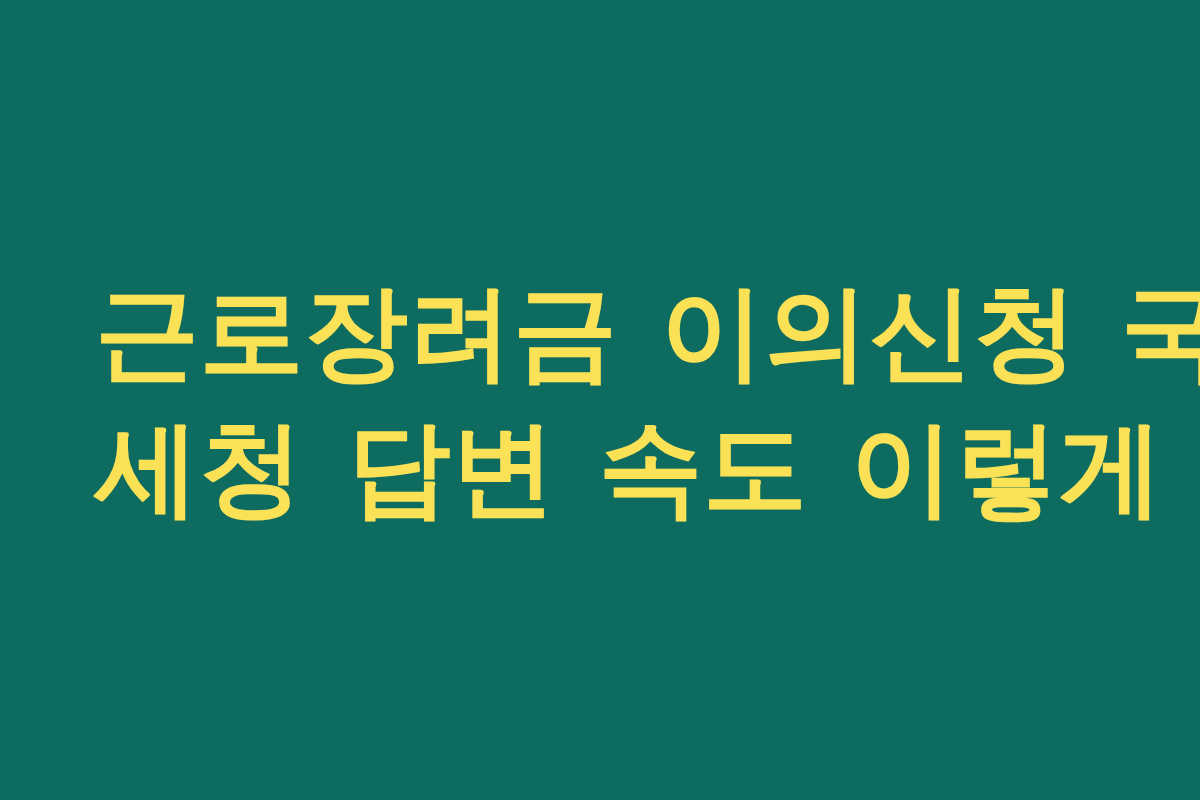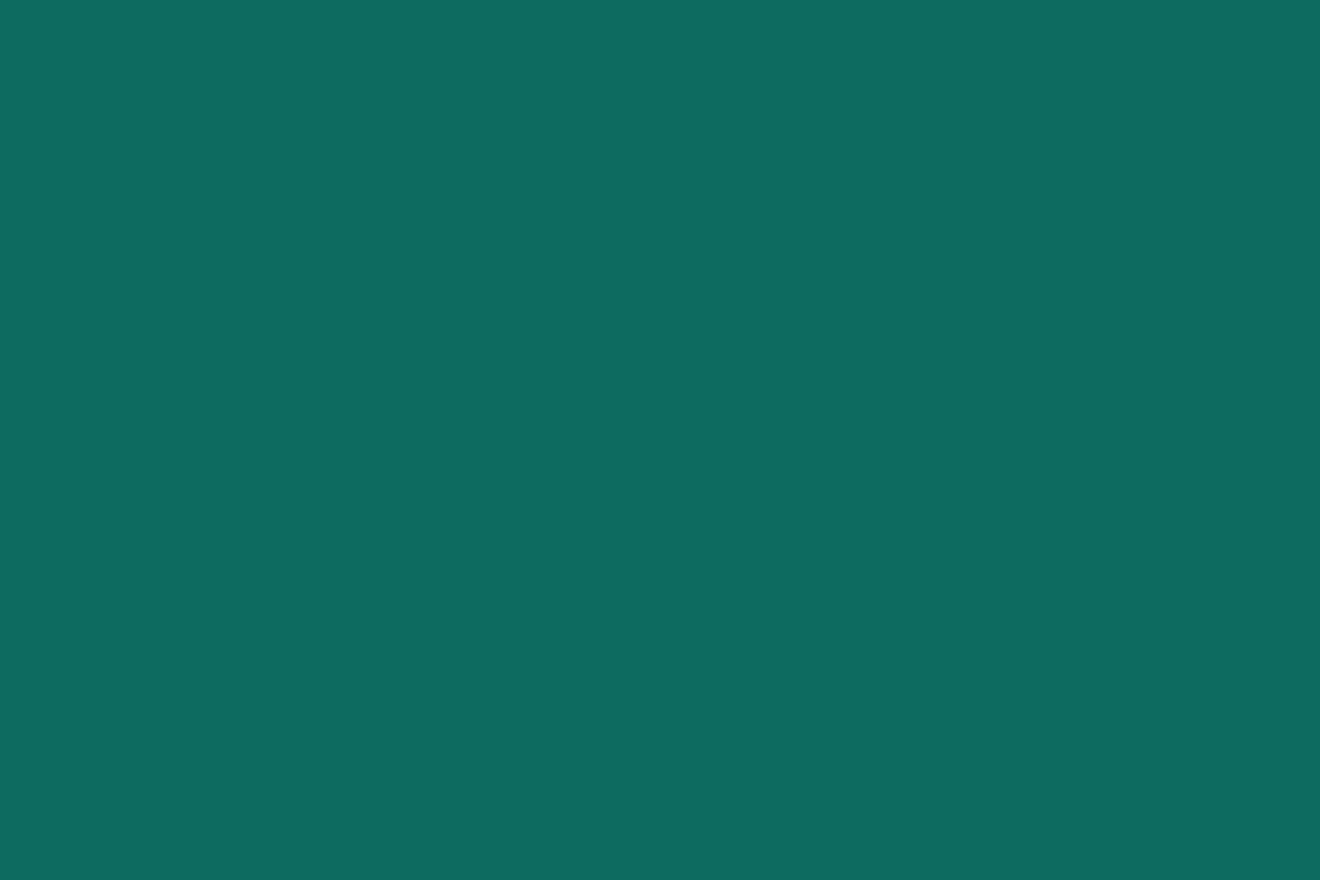--- a/index.html
+++ b/index.html
@@ -44,14 +44,16 @@
   .headline .line {
     display: block;
     white-space: nowrap;
   }
 </style>
 </head>
 <body>
 
 <div class="banner" style="background: rgb(13, 107, 96);">
   <h1 class="headline" style="color: rgb(250, 225, 85);">
+    <span class="line">근로장려금 이의신청 국</span>
+    <span class="line">세청 답변 속도 이렇게</span>
   </h1>
 </div>
 
 </body></html>

